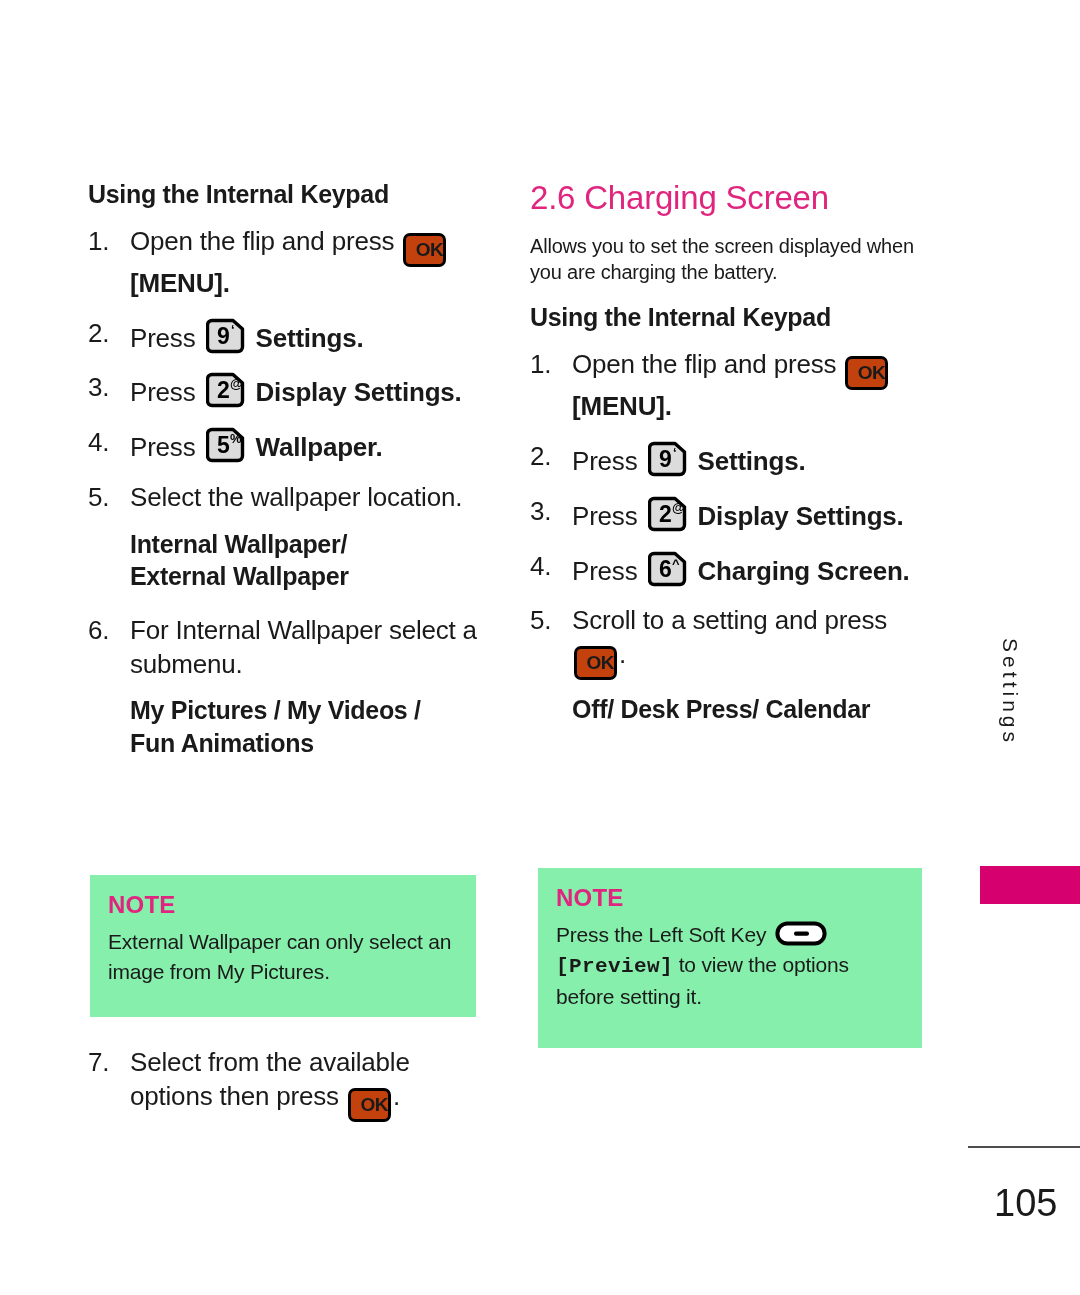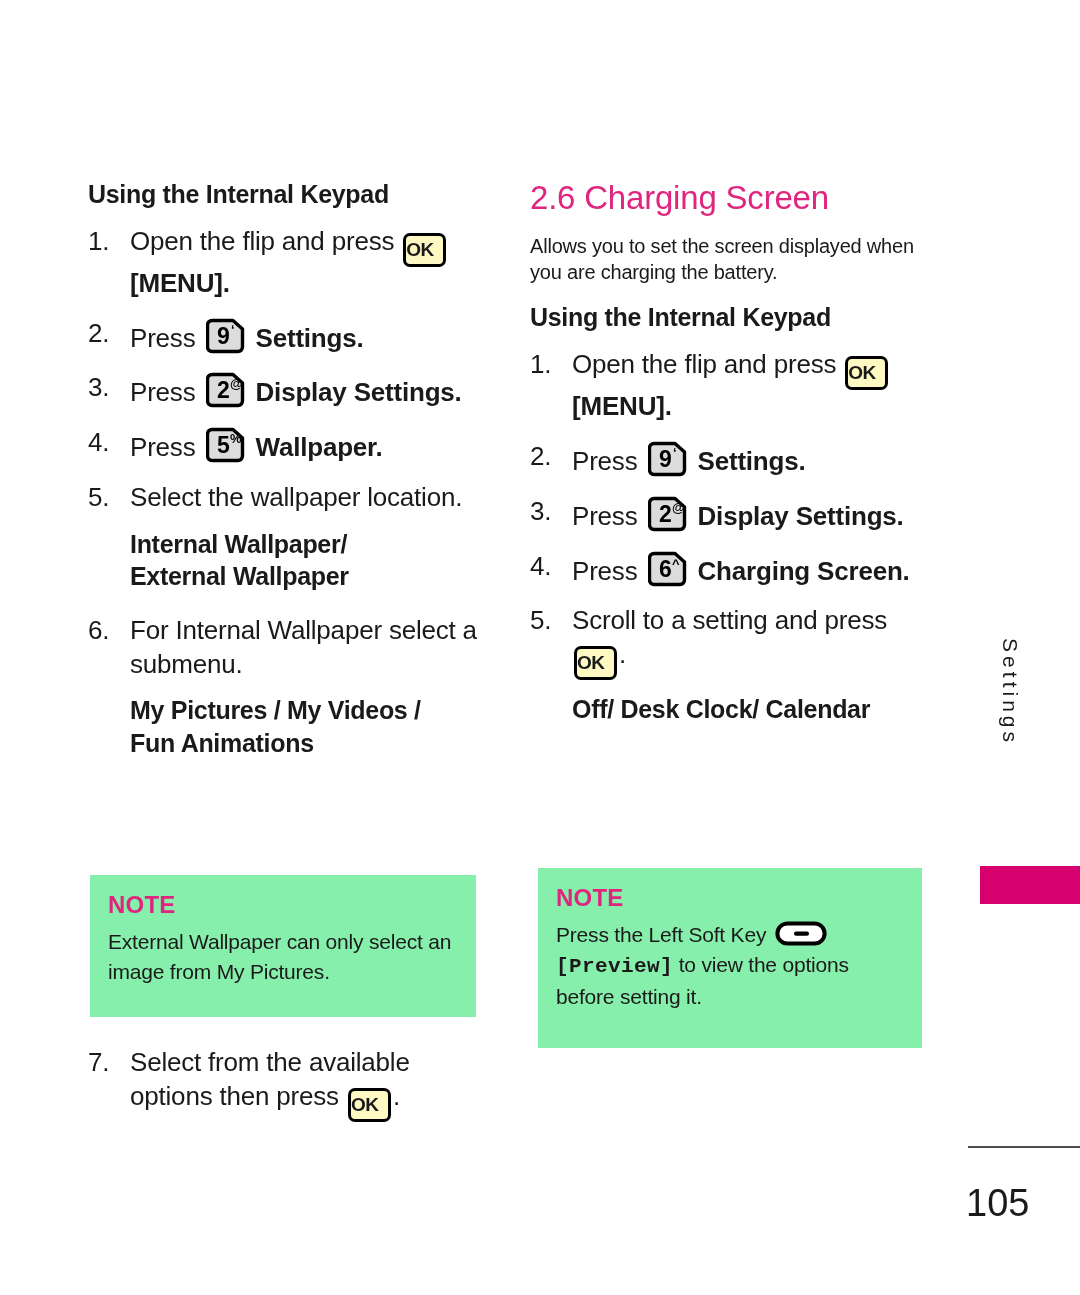--- a/index.html
+++ b/index.html
@@ -103,25 +103,25 @@
     vertical-align: -6px;
     position: relative;
     box-sizing: border-box;
   }
   
   .key-ok {
     width: 43px;
     height: 34px;
     border: 3.5px solid #000;
     border-radius: 7px;
-    background: #fef9c3;
+    background: #c2410c;
     font-size: 19px;
     font-weight: bold;
     line-height: 27px;
-    text-align: left;
+    text-align: right;
     letter-spacing: -0.5px;
     margin: 0 2px;
   }
   
   .key-num {
     width: 40px;
     height: 38px;
     margin: 0 3px;
     vertical-align: -8px;
   }
@@ -230,21 +230,21 @@
   .footer-rule {
     position: absolute;
     left: 968px;
     top: 1146px;
     width: 112px;
     height: 2px;
     background: #4d4d4d;
   }
   .page-number {
     position: absolute;
-    left: 966px;
+    left: 994px;
     top: 1182px;
     width: 76px;
     text-align: left;
     font-size: 38px;
     letter-spacing: 0px;
     color: #1a1a1a;
   }
 </style>
 </head>
 <body>
@@ -388,21 +388,21 @@
             </span>
             <span class="bold-inline">Charging Screen.</span>
           </span>
         </li>
 
         <li>
           <span class="num">5.</span>
           <span class="step-body">
             <span>Scroll to a setting and press</span>
             <span class="key key-ok">OK</span><span>.</span>
-            <span class="sub-bold">Off/ Desk Clock/ Calendar</span>
+            <span class="sub-bold">Off/ Desk Press/ Calendar</span>
           </span>
         </li>
 
       </ol>
     </div>
   </div>
 
   <div class="note-box note-left">
     <div class="note-label">NOTE</div>
     <p class="note-text">External Wallpaper can only select an image from My Pictures.</p>

